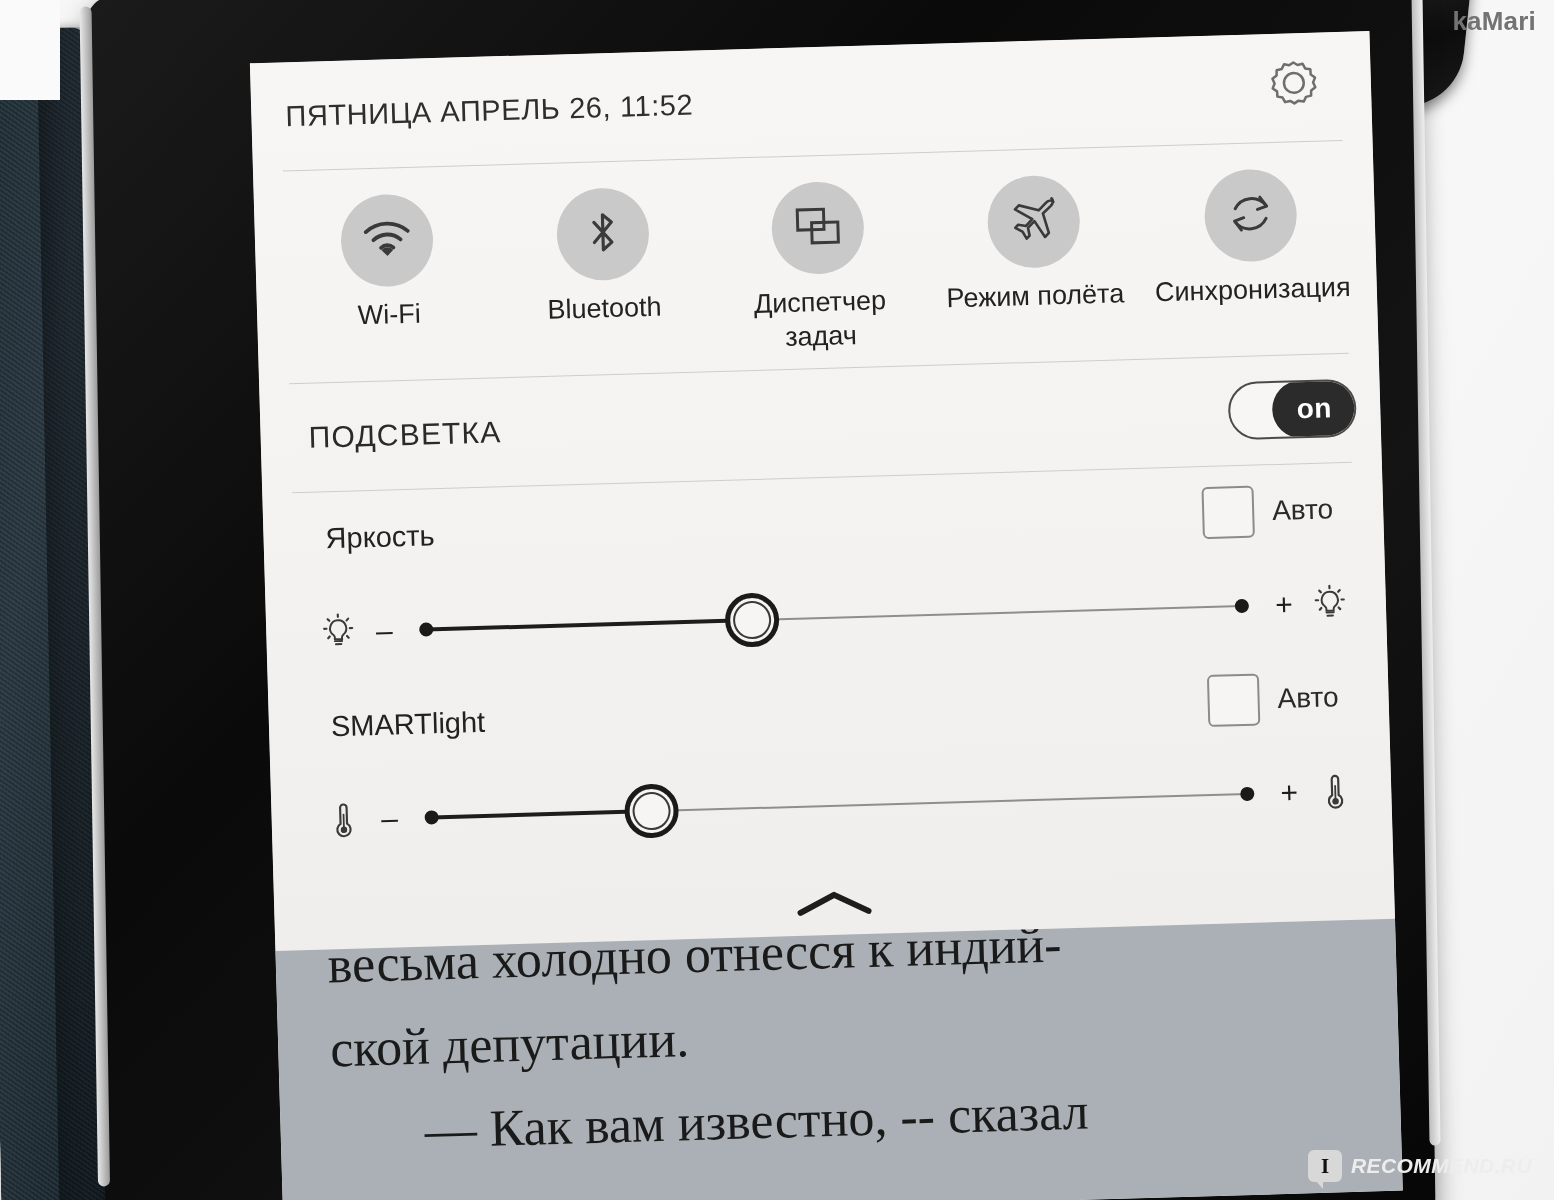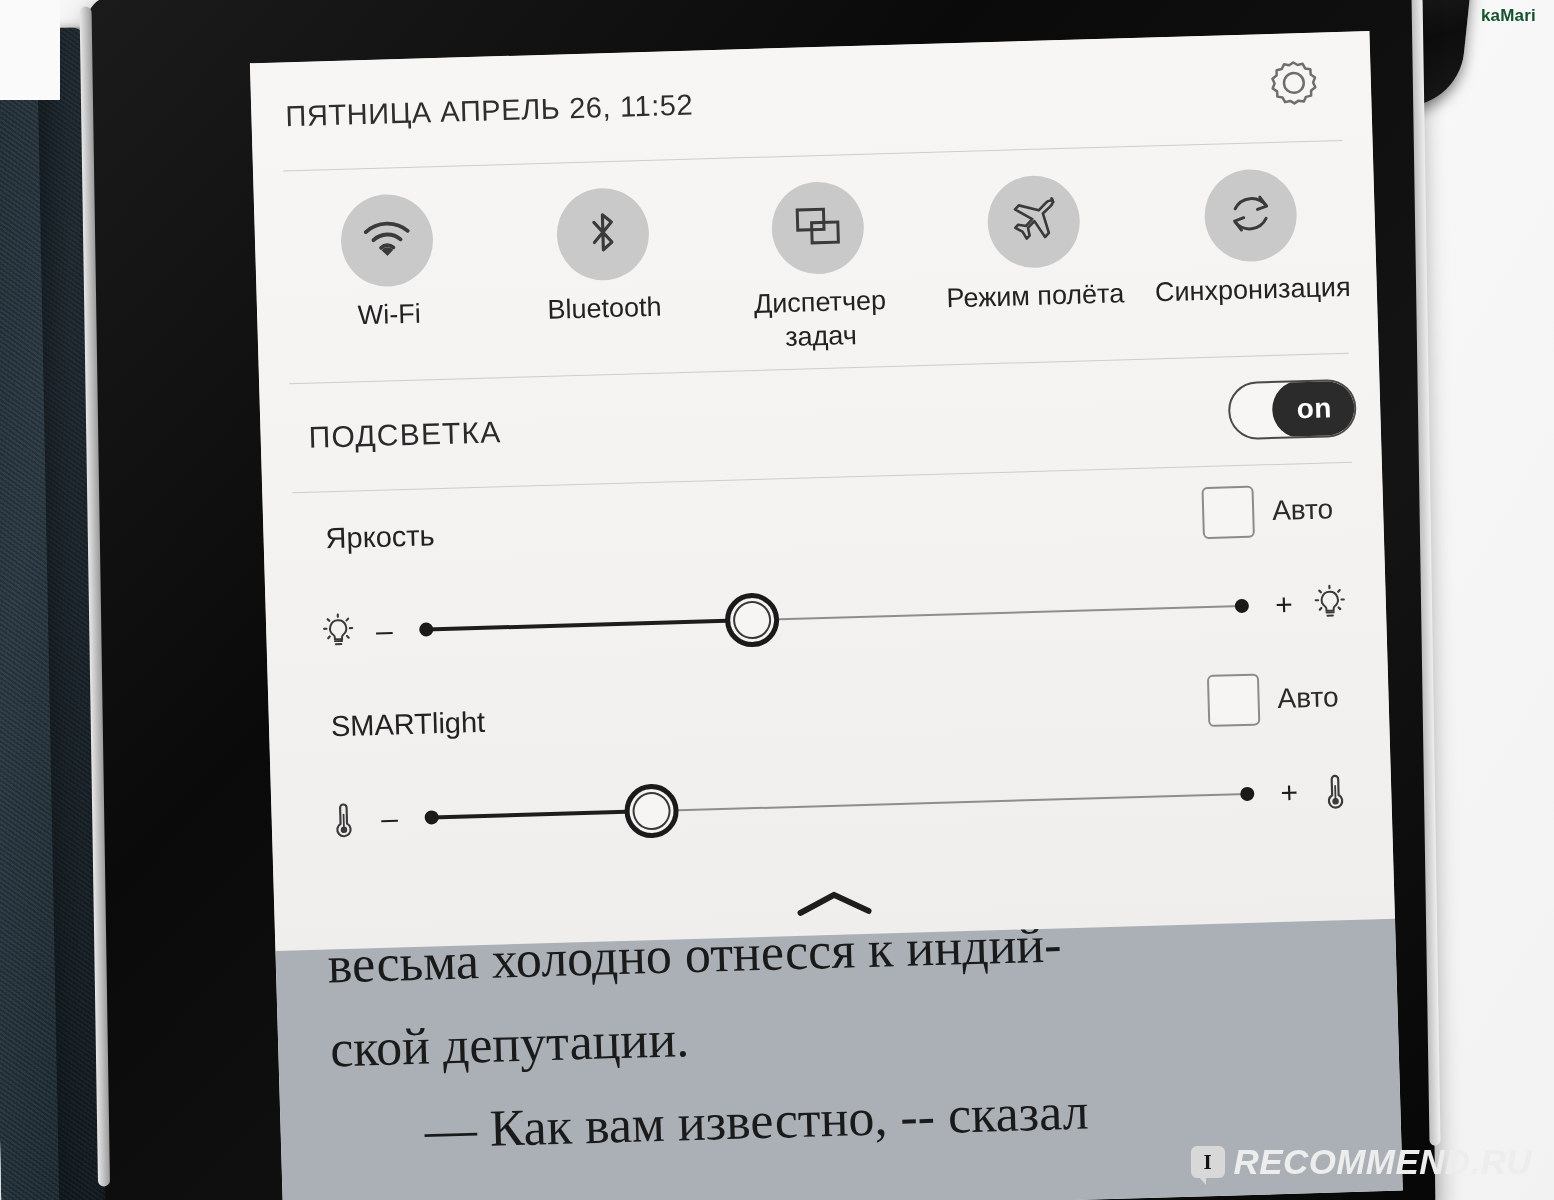--- a/index.html
+++ b/index.html
@@ -319,23 +319,23 @@
     line-height: 1.62;
     white-space: nowrap;
   }
   .book-line.indent { text-indent: 92px; }
   .book-line.clipped { margin-top: -26px; }
 
   
   .wm-kamari {
     position: absolute;
     right: 18px; top: 6px;
-    font-size: 17px;
+    font-size: 26px;
     font-weight: 700;
-    color: #14532d;
+    color: #737373;
     letter-spacing: .2px;
     margin-left: 16px;
   }
   .wm-irec {
     position: absolute;
     right: 22px; bottom: 18px;
     display: flex;
     align-items: center;
     gap: 9px;
   }
@@ -349,21 +349,21 @@
     font-family:"Liberation Serif", serif;
   }
   .wm-irec .badge::after{
     content:"";
     position:absolute; left:7px; bottom:-7px;
     border-left:8px solid transparent;
     border-right:0 solid transparent;
     border-top:9px solid #d8d8d8;
   }
   .wm-irec .txt {
-    font-size: 35px;
+    font-size: 21px;
     font-weight: 700;
     font-style: italic;
     color: #ededed;
     letter-spacing: .4px;
   }
 </style>
 </head>
 <body>
 
 <div id="scene">

